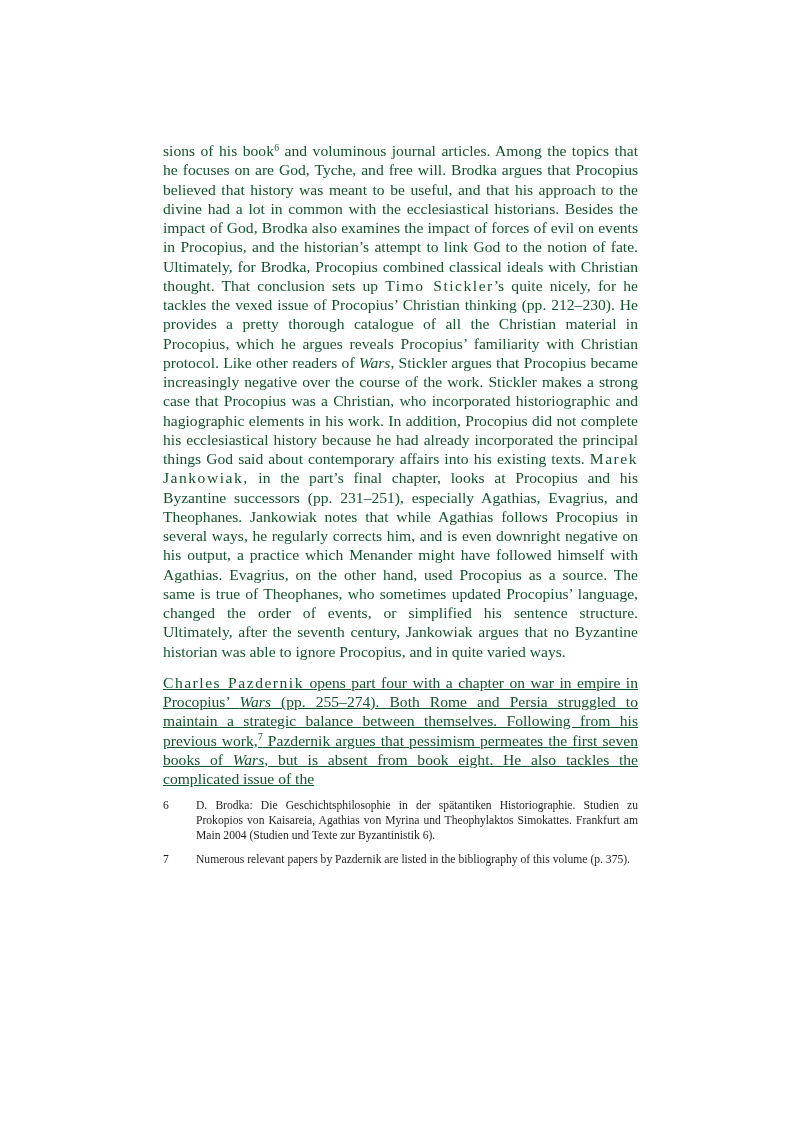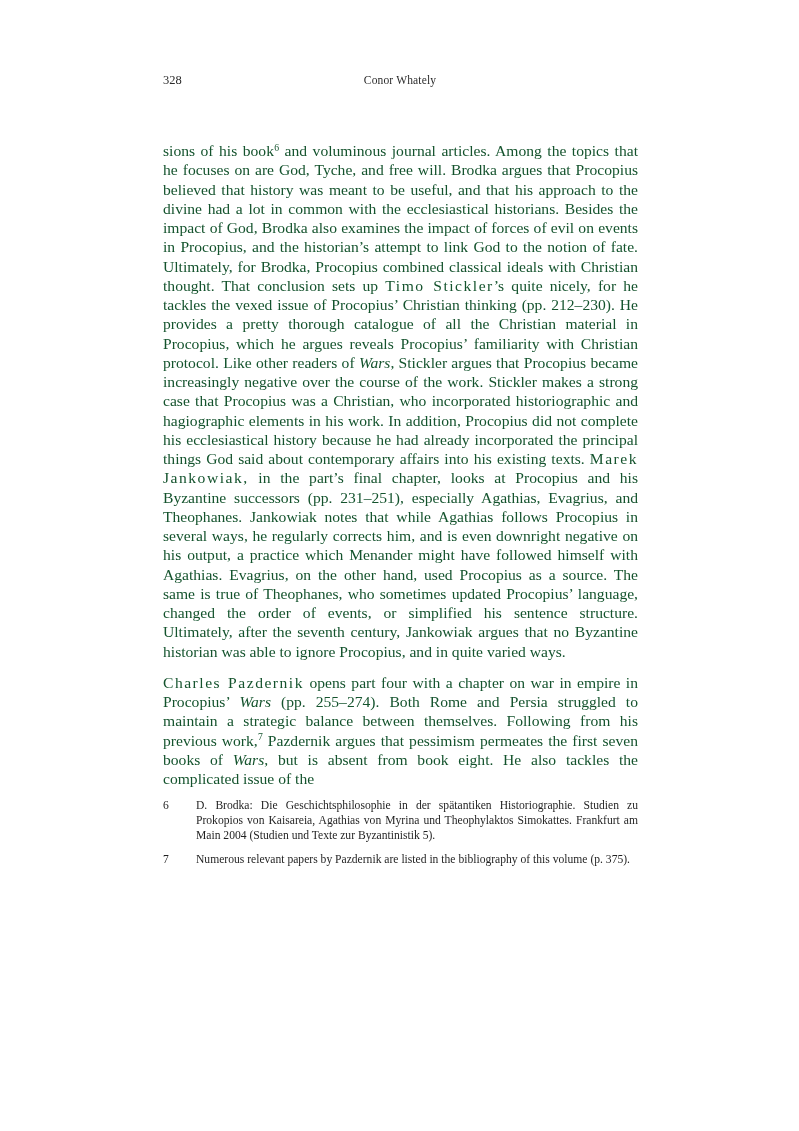--- a/index.html
+++ b/index.html
@@ -64,20 +64,21 @@
     font-size: 15.6px;
     line-height: 19.25px;
     text-align: justify;
     text-justify: inter-word;
     margin: 0;
     color: #14532d;
     hyphens: manual;
   }
   .para + .para {
     margin-top: 12px;
+    text-decoration: underline;
   }
   .sp {
     letter-spacing: 1.5px;
   }
   .it {
     font-style: italic;
   }
   sup.fn {
     font-size: 0.62em;
     vertical-align: 0.52em;
@@ -115,34 +116,30 @@
   .fn-text {
     display: block;
     text-align: justify;
   }
 </style>
 </head>
 <body>
 
 <div class="page">
 
-  <div class="running-head">
-    <div class="folio">328</div>
-    <div class="head-title">Conor Whately</div>
-  </div>
 
   <div class="textblock">
     <p class="para"><span>sions of his book</span><sup class="fn">6</sup><span> and voluminous journal articles. Among the topics that he focuses on are God, Tyche, and free will. Brodka argues that Procopius believed that history was meant to be useful, and that his approach to the divine had a lot in common with the ecclesiastical historians. Besides the impact of God, Brodka also examines the impact of forces of evil on events in Procopius, and the historian’s attempt to link God to the notion of fate. Ultimately, for Brodka, Procopius combined classical ideals with Christian thought. That conclusion sets up </span><span class="sp">Timo Stickler</span><span>’s quite nicely, for he tackles the vexed issue of Procopius’ Christian thinking (pp. 212–230). He provides a pretty thorough catalogue of all the Christian material in Procopius, which he argues reveals Procopius’ familiarity with Christian protocol. Like other readers of </span><i class="it">Wars</i><span>, Stickler argues that Procopius became increasingly negative over the course of the work. Stickler makes a strong case that Procopius was a Christian, who incorporated historiographic and hagiographic elements in his work. In addition, Procopius did not complete his ecclesiastical history because he had already incorporated the principal things God said about contemporary affairs into his existing texts. </span><span class="sp">Marek Jankowiak,</span><span> in the part’s final chapter, looks at Procopius and his Byzantine successors (pp. 231–251), especially Agathias, Evagrius, and Theophanes. Jankowiak notes that while Agathias follows Procopius in several ways, he regularly corrects him, and is even downright negative on his output, a practice which Menander might have followed himself with Agathias. Evagrius, on the other hand, used Procopius as a source. The same is true of Theophanes, who sometimes updated Procopius’ language, changed the order of events, or simplified his sentence structure. Ultimately, after the seventh century, Jankowiak argues that no Byzantine historian was able to ignore Procopius, and in quite varied ways.</span></p>
     <p class="para"><span class="sp">Charles Pazdernik</span><span> opens part four with a chapter on war in empire in Procopius’ </span><i class="it">Wars</i><span> (pp. 255–274). Both Rome and Persia struggled to maintain a strategic balance between themselves. Following from his previous work,</span><sup class="fn">7</sup><span> Pazdernik argues that pessimism permeates the first seven books of </span><i class="it">Wars</i><span>, but is absent from book eight. He also tackles the complicated issue of the</span></p>
   </div>
 
   <div class="footnotes">
     <div class="footnote">
       <span class="fn-num">6</span>
-      <span class="fn-text">D. Brodka: Die Geschichtsphilosophie in der spätantiken Historiographie. Studien zu Prokopios von Kaisareia, Agathias von Myrina und Theophylaktos Simokattes. Frankfurt am Main 2004 (Studien und Texte zur Byzantinistik 5).</span>
+      <span class="fn-text">D. Brodka: Die Geschichtsphilosophie in der spätantiken Historiographie. Studien zu Prokopios von Kaisareia, Agathias von Myrina und Theophylaktos Simokattes. Frankfurt am Main 2004 (Studien und Texte zur Byzantinistik 6).</span>
     </div>
     <div class="footnote">
       <span class="fn-num">7</span>
       <span class="fn-text">Numerous relevant papers by Pazdernik are listed in the bibliography of this volume (p. 375).</span>
     </div>
   </div>
 
 </div>
 
 </body></html>

